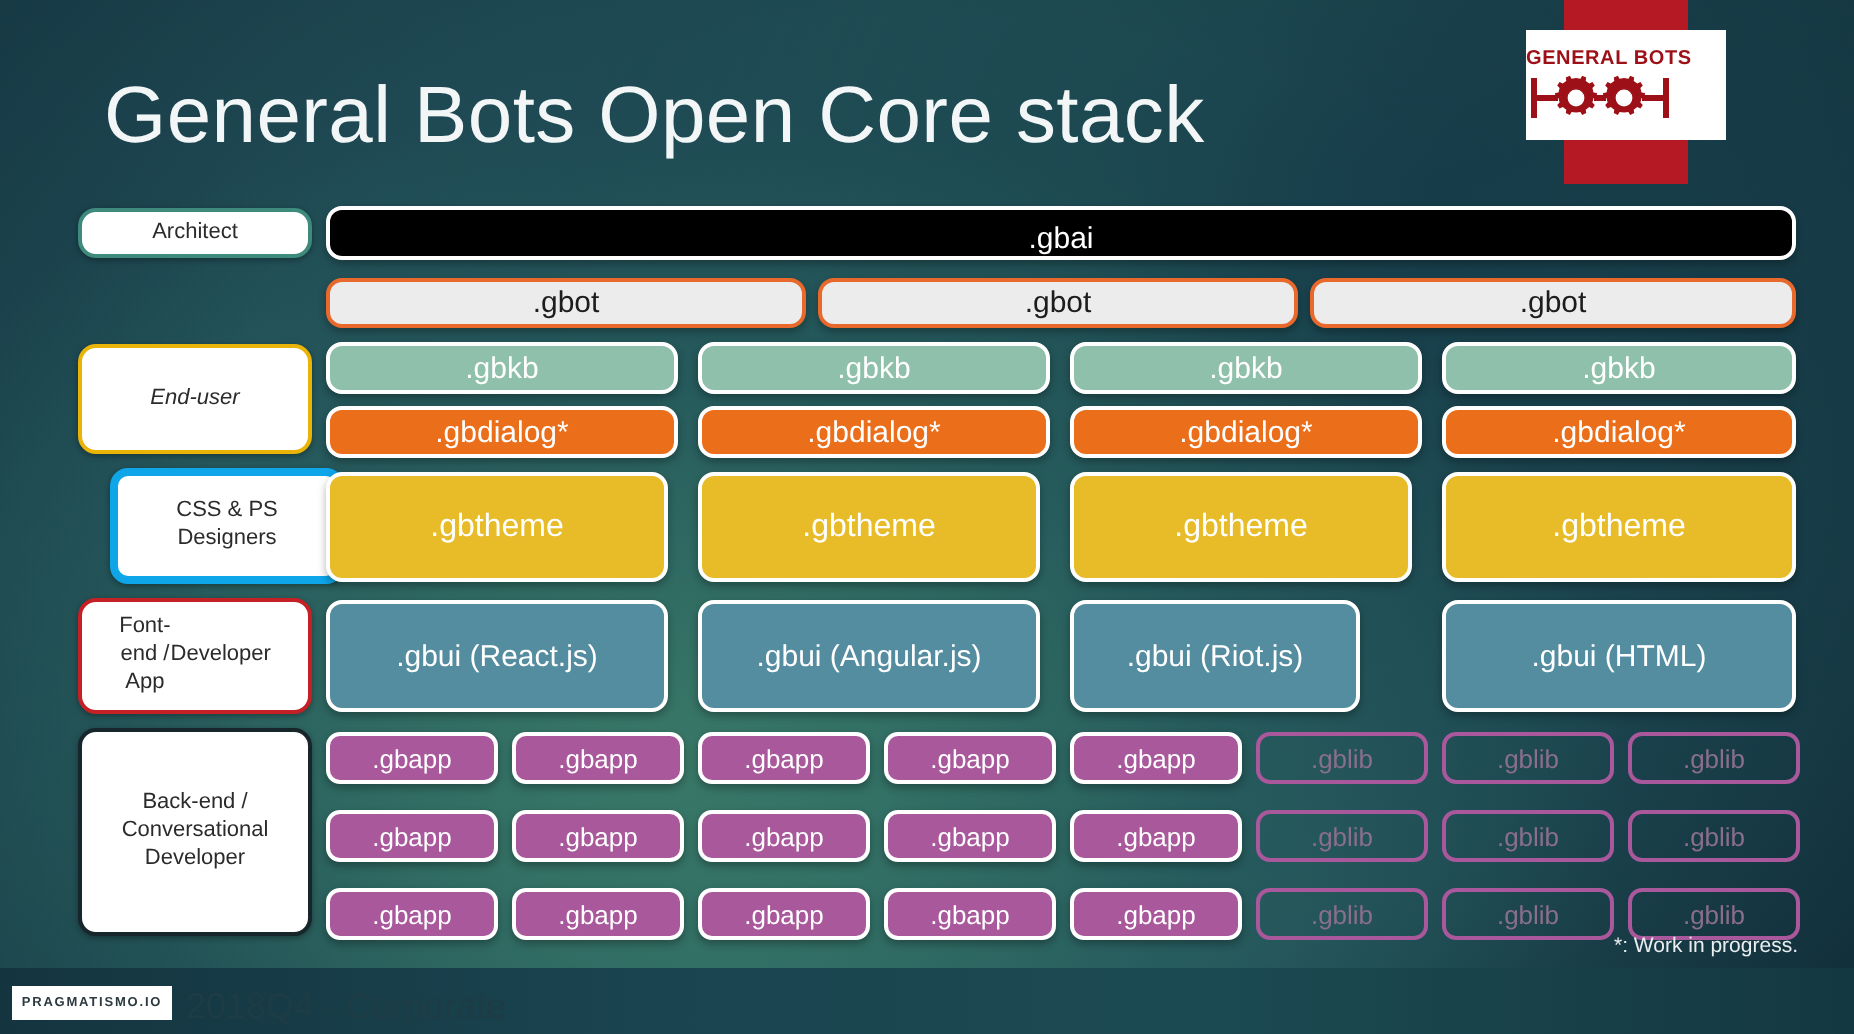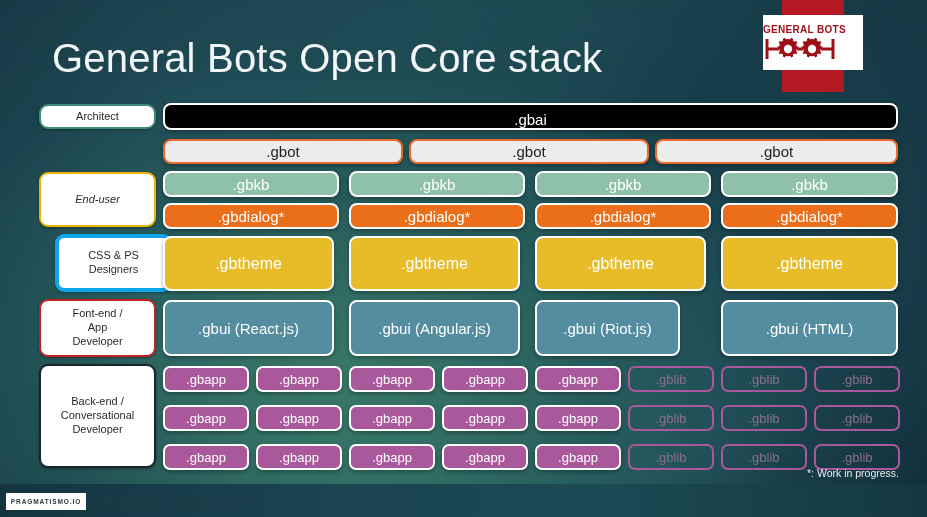--- a/index.html
+++ b/index.html
@@ -174,21 +174,21 @@
 
     <div class="label-box lb-enduser" style="left:39px; top:172px; width:117px; height:55px;">
       <span>End-user</span>
     </div>
 
     <div class="label-box lb-css" style="left:39px; top:234px; width:117px; height:58px; flex-direction:column;">
       <span>CSS &amp; PS</span>
       <span>Designers</span>
     </div>
 
-    <div class="label-box lb-frontend" style="left:39px; top:299px; width:117px; height:58px; flex-direction:column;">
+    <div class="label-box lb-frontend" style="left:39px; top:299px; width:117px; height:58px; flex-direction:row;">
       <span>Font-end / App</span>
       <span>Developer</span>
     </div>
 
     <div class="label-box lb-backend" style="left:39px; top:364px; width:117px; height:104px; flex-direction:column;">
       <span>Back-end  /</span>
       <span>Conversational</span>
       <span>Developer</span>
     </div>
 

